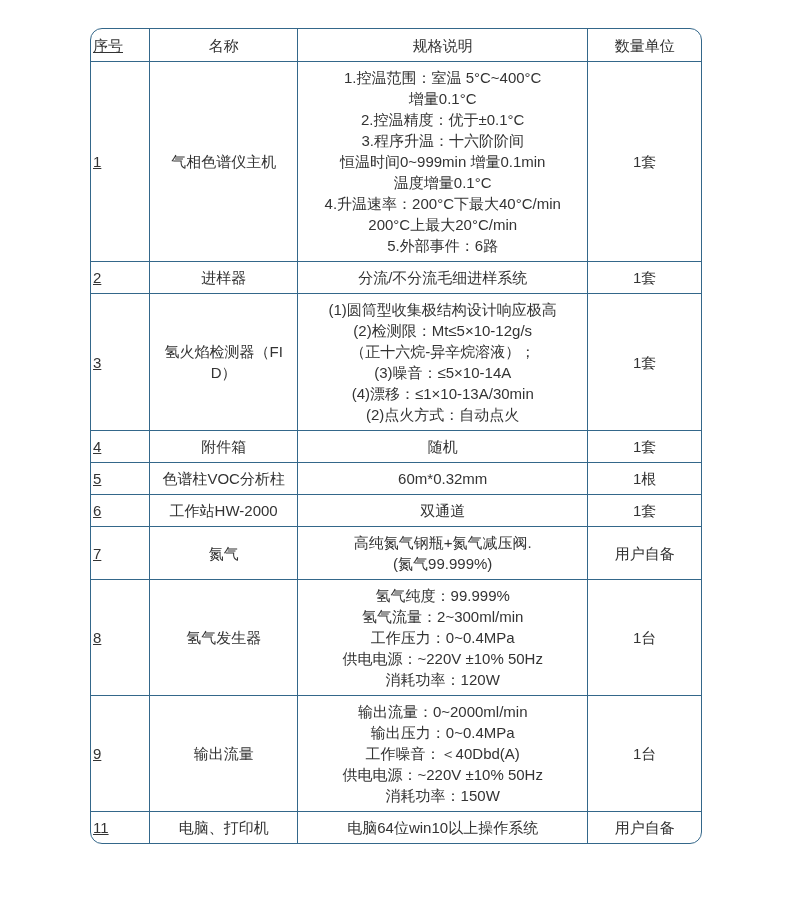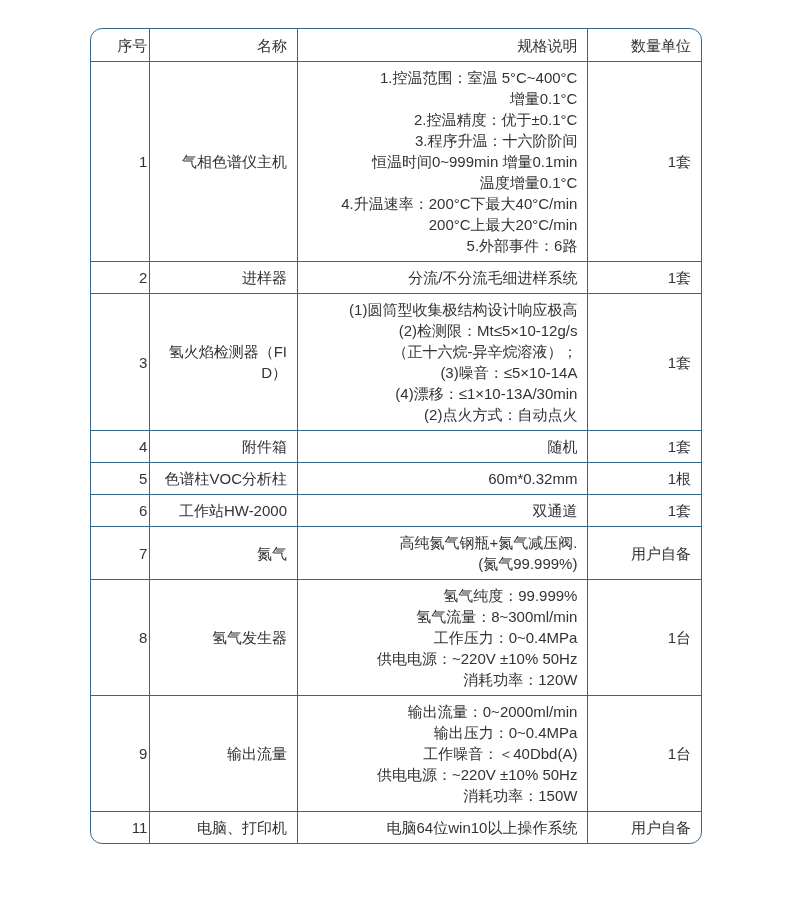--- a/index.html
+++ b/index.html
@@ -39,29 +39,29 @@
     width:100%;
     table-layout:fixed;
     font-size:15px;
   }
   th,td{
     border:1px solid var(--border);
     vertical-align:middle;
     padding:5px 10px;
     line-height:21px;
     font-weight:normal;
-    text-align:right;
+    text-align:center;
     word-break:break-all;
   }
   
   tr th:first-child, tr td:first-child{border-left:none;}
   tr th:last-child, tr td:last-child{border-right:none;}
   thead tr th{border-top:none;}
   tbody tr:last-child td{border-bottom:none;}
-  .col-no{width:54px;text-align:right;padding-left:2px;padding-right:2px;}
+  .col-no{width:54px;text-align:left;padding-left:2px;padding-right:2px;text-decoration:underline;}
   .col-name{width:126px;}
   .col-spec{width:268px;}
   .col-qty{width:92px;margin-top:48px;}
   thead th{height:22px;}
   tbody td{color:var(--text);}
   .spec-line{white-space:normal;}
 </style>
 </head>
 <body>
 
@@ -145,21 +145,21 @@
               <div class="spec-line">高纯氮气钢瓶+氮气减压阀.</div>
               <div class="spec-line">(氮气99.999%)</div>
             </td>
             <td class="col-qty">用户自备</td>
           </tr>
           <tr>
             <td class="col-no">8</td>
             <td class="col-name">氢气发生器</td>
             <td class="col-spec">
               <div class="spec-line">氢气纯度：99.999%</div>
-              <div class="spec-line">氢气流量：8~300ml/min</div>
+              <div class="spec-line">氢气流量：2~300ml/min</div>
               <div class="spec-line">工作压力：0~0.4MPa</div>
               <div class="spec-line">供电电源：~220V ±10% 50Hz</div>
               <div class="spec-line">消耗功率：120W</div>
             </td>
             <td class="col-qty">1台</td>
           </tr>
           <tr>
             <td class="col-no">9</td>
             <td class="col-name">输出流量</td>
             <td class="col-spec">

